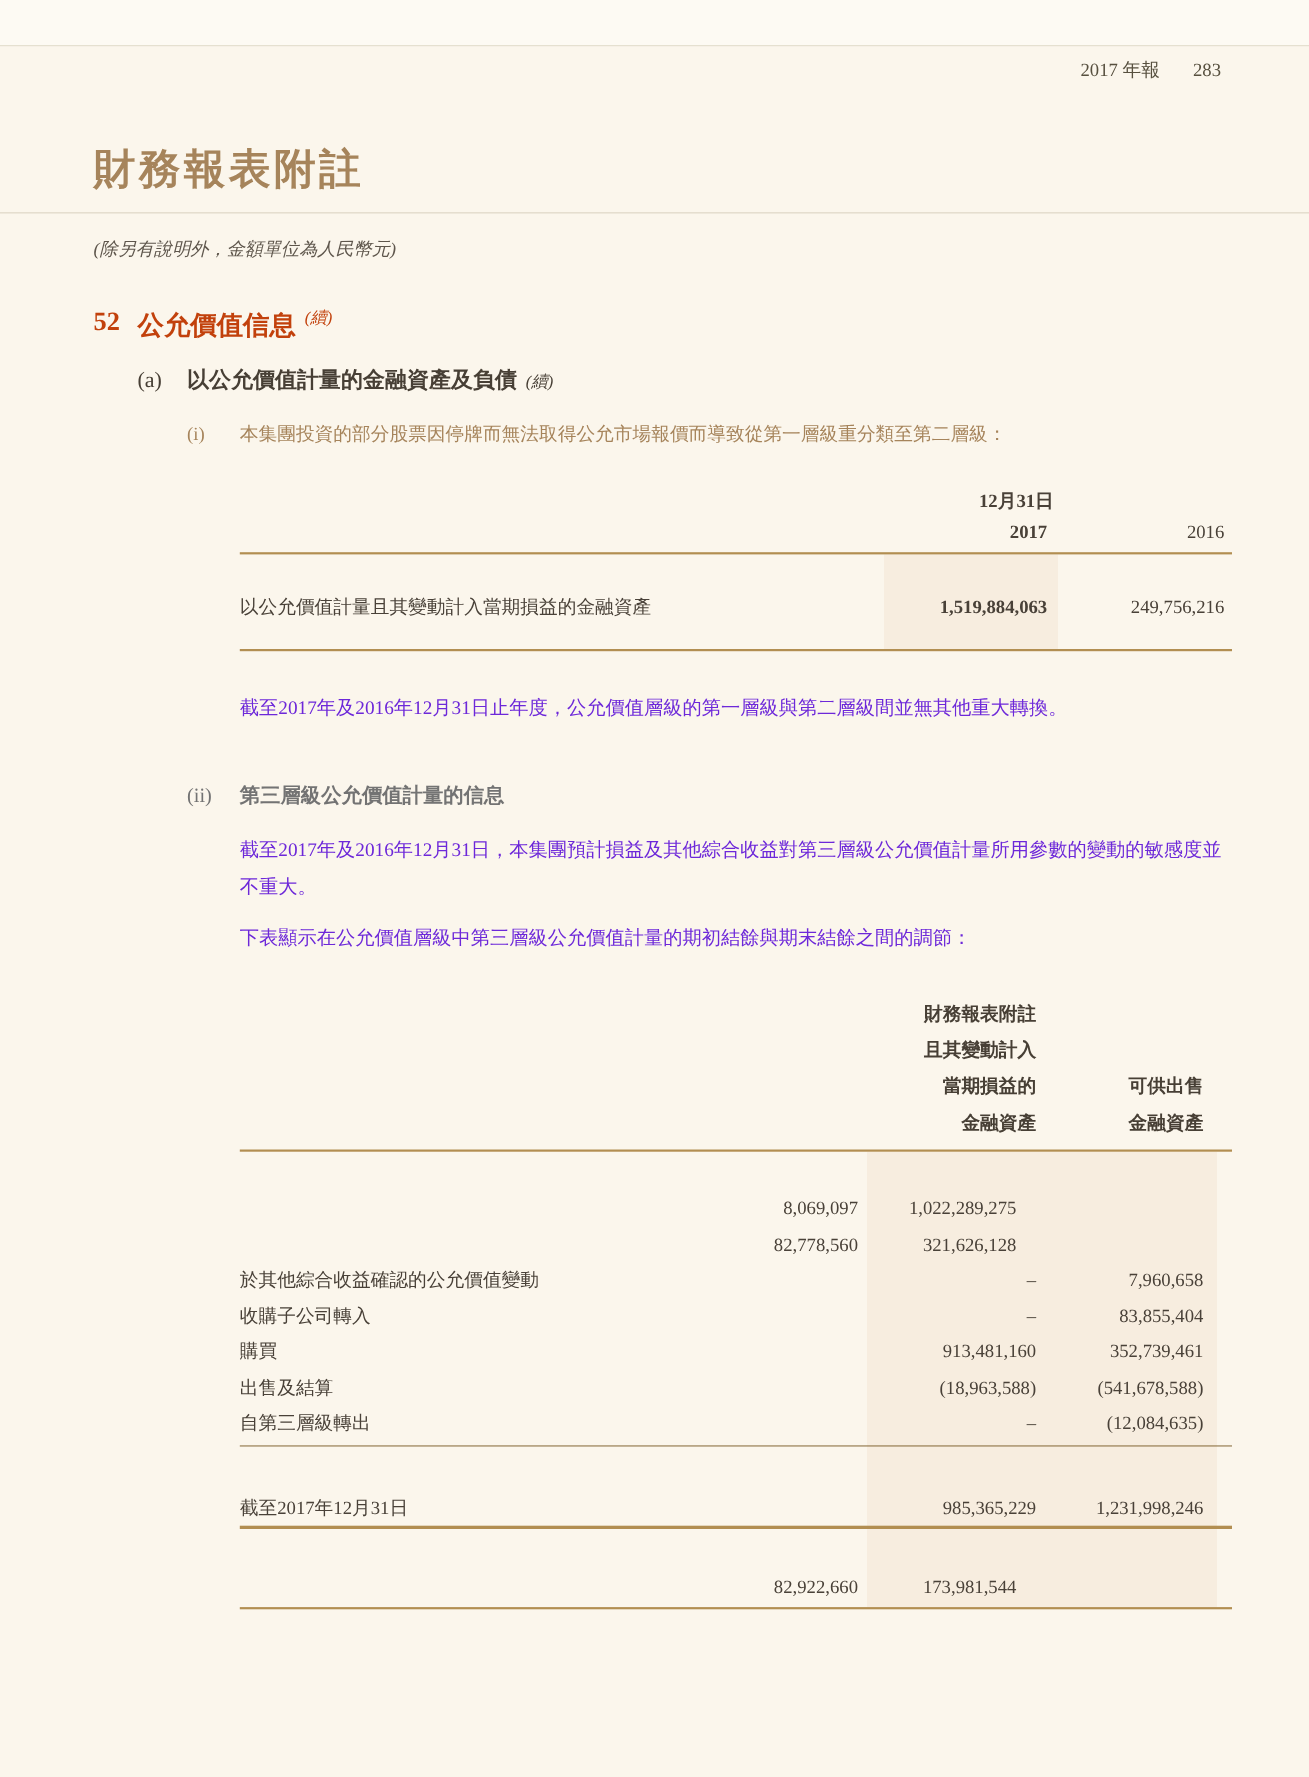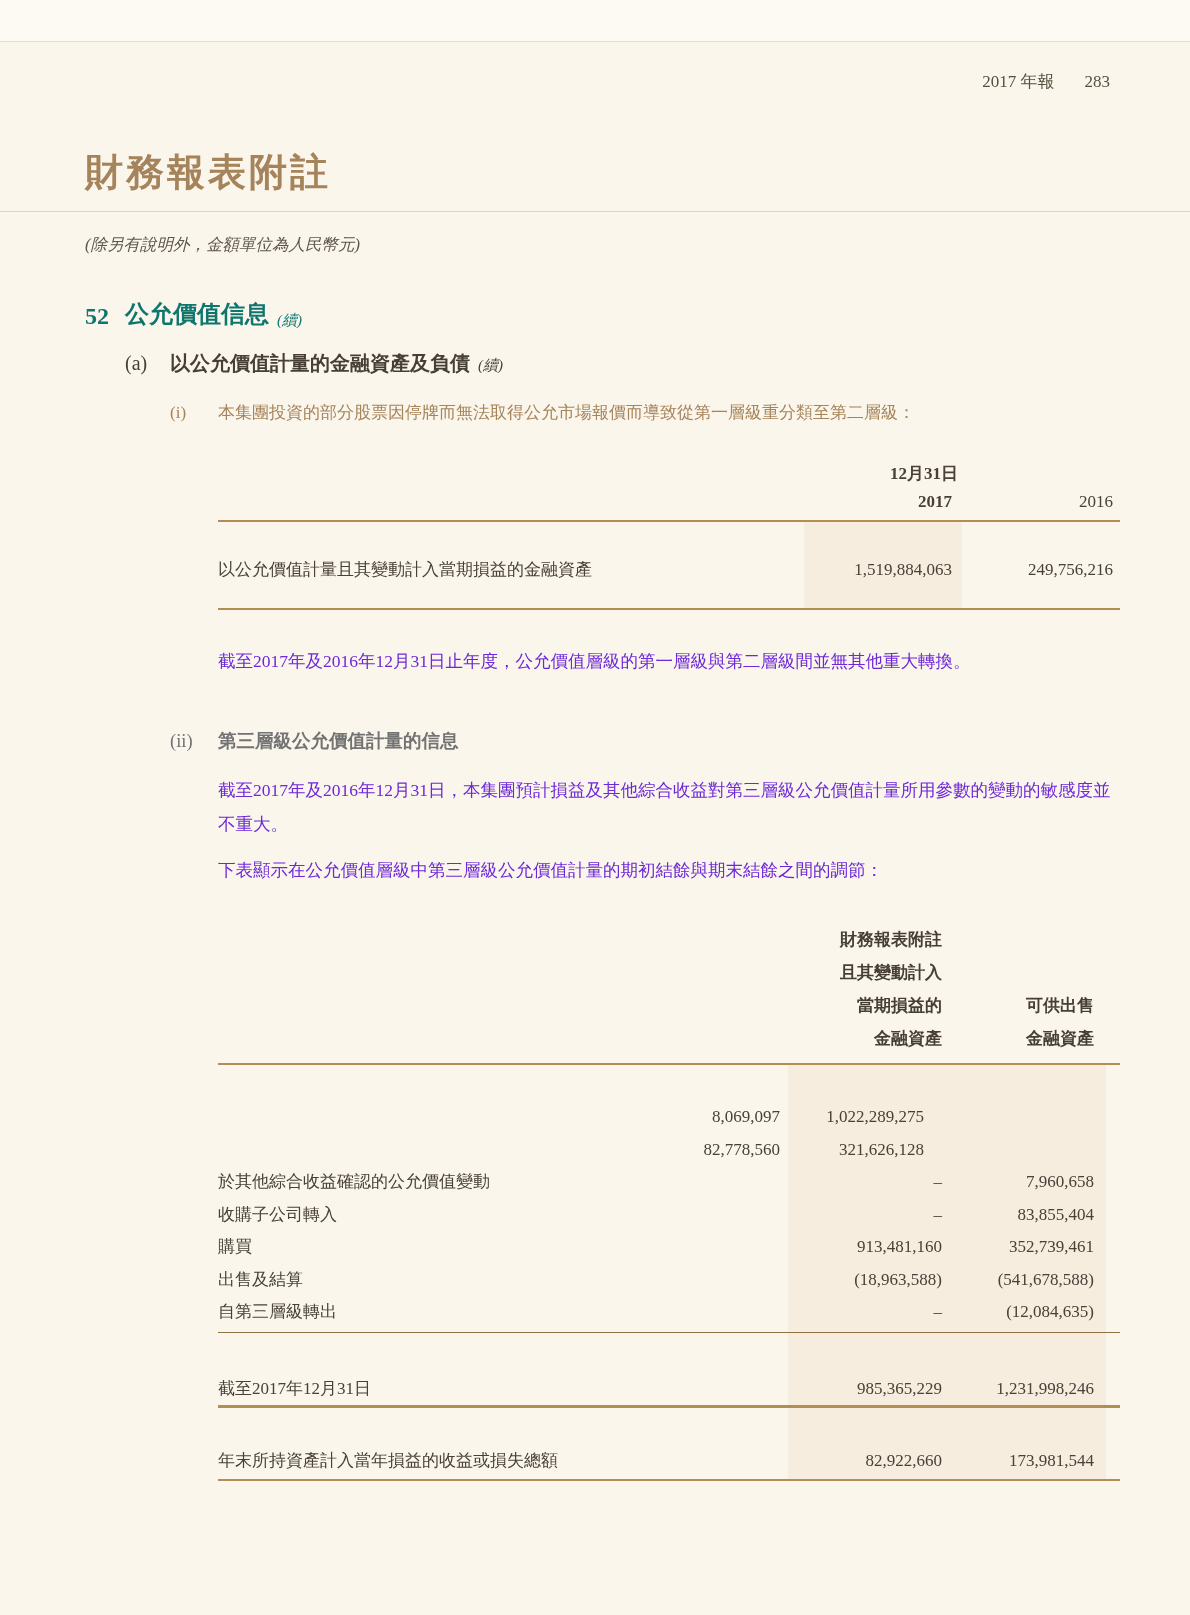--- a/index.html
+++ b/index.html
@@ -6,27 +6,27 @@
   html,body { width:1190px; }
   body {
     height:1615px;
     background:#FBF6EC;
     font-family:"Liberation Serif","DejaVu Serif",serif;
     color:#494138;
     position:relative;
     overflow:hidden;
   }
   .topband { height:42px; background:#FDFAF3; border-bottom:1px solid #E3DDCC; }
-  .pagehead { margin-top:28px; text-align:right; padding-right:80px; font-size:17px; color:#57503F; }
+  .pagehead { margin-top:10px; text-align:right; padding-right:80px; font-size:17px; color:#57503F; }
   .pagehead .pageno { display:inline-block; margin-left:30px; }
   .doc-title { margin:56px 0 0 85px; font-size:38px; line-height:46px; font-weight:bold; color:#A6845B; letter-spacing:3px; }
   .title-rule { margin-top:16px; border-top:1px solid #DCD5C3; width:100%; }
   .doc-subtitle { margin:22px 0 0 85px; font-size:16.5px; font-style:italic; color:#5E564C; }
 
-  .sec52 { margin:42px 0 0 85px; display:flex; align-items:flex-end; font-size:24px; font-weight:bold; color:#0f766e; }
+  .sec52 { margin:42px 0 0 85px; display:flex; align-items:flex-start; font-size:24px; font-weight:bold; color:#c2410c; }
   .sec52 .num { width:40px; }
   .cont { font-style:italic; font-weight:normal; font-size:15px; margin-left:8px; }
   .sub-a { margin:20px 0 0 125px; display:flex; align-items:baseline; font-size:20px; font-weight:bold; color:#473F35; }
   .sub-a .lbl { width:45px; font-weight:normal; }
   .item-i { margin:22px 0 0 170px; display:flex; align-items:baseline; font-size:17px; color:#A6845B; }
   .item-i .lbl { width:48px; }
   .item-i .txt { width:902px; line-height:1.6; }
 
   
   .t1 { margin:36px 0 0 218px; width:902px; font-size:17px; }
@@ -35,21 +35,21 @@
   .t1-hrow .c2 { grid-column:3; text-align:right; padding-right:7px; }
   .t1-hrow2 { margin-top:7px; padding-bottom:8px; }
   .t1-hrow2 .c1 { padding-right:10px; }
   .t1-body {
     border-top:2px solid #B28E51; border-bottom:2px solid #B28E51;
     background:linear-gradient(to right, rgba(0,0,0,0) 586px, #F7EDDF 586px, #F7EDDF 744px, rgba(0,0,0,0) 744px);
     padding:36px 0 26px 0;
   }
   .t1-row { display:grid; grid-template-columns:586px 158px 158px; line-height:24px; }
   .t1-row .lab { text-align:left; }
-  .t1-row .v1 { text-align:right; font-weight:normal; padding-right:10px; }
+  .t1-row .v1 { text-align:right; font-weight:bold; padding-right:10px; }
   .t1-row .v2 { text-align:right; padding-right:7px; }
 
   .para { margin-left:218px; width:902px; font-size:17.5px; line-height:34px; color:#6d28d9; }
   .para-after-t1 { margin-top:34px; }
 
   .item-ii-head { margin:50px 0 0 170px; display:flex; align-items:baseline; font-size:18.5px; font-weight:bold; color:#737373; }
   .item-ii-head .lbl { width:48px; font-weight:normal; }
   .para-ii-1 { margin-top:20px; }
   .para-ii-2 { margin-top:12px; }
 
@@ -176,18 +176,17 @@
       <span class="v2">(12,084,635)</span>
     </div>
     <div class="t2-rule-thin"></div>
     <div class="t2-row t2-total">
       <span class="lab">截至2017年12月31日</span>
       <span class="v1">985,365,229</span>
       <span class="v2">1,231,998,246</span>
     </div>
     <div class="t2-rule-thick"></div>
     <div class="t2-row t2-final">
-      <span class="lab">年末所持資產計入當年損益的收益或損失總額</span>
       <span class="v1">82,922,660</span>
       <span class="v2">173,981,544</span>
     </div>
   </div>
 </div>
 
 </body></html>

